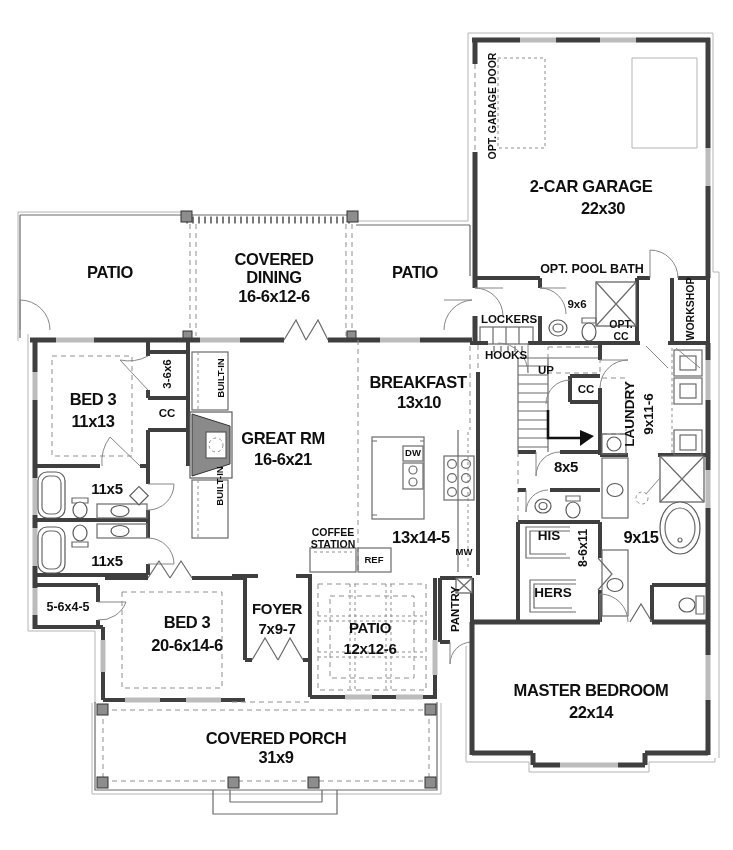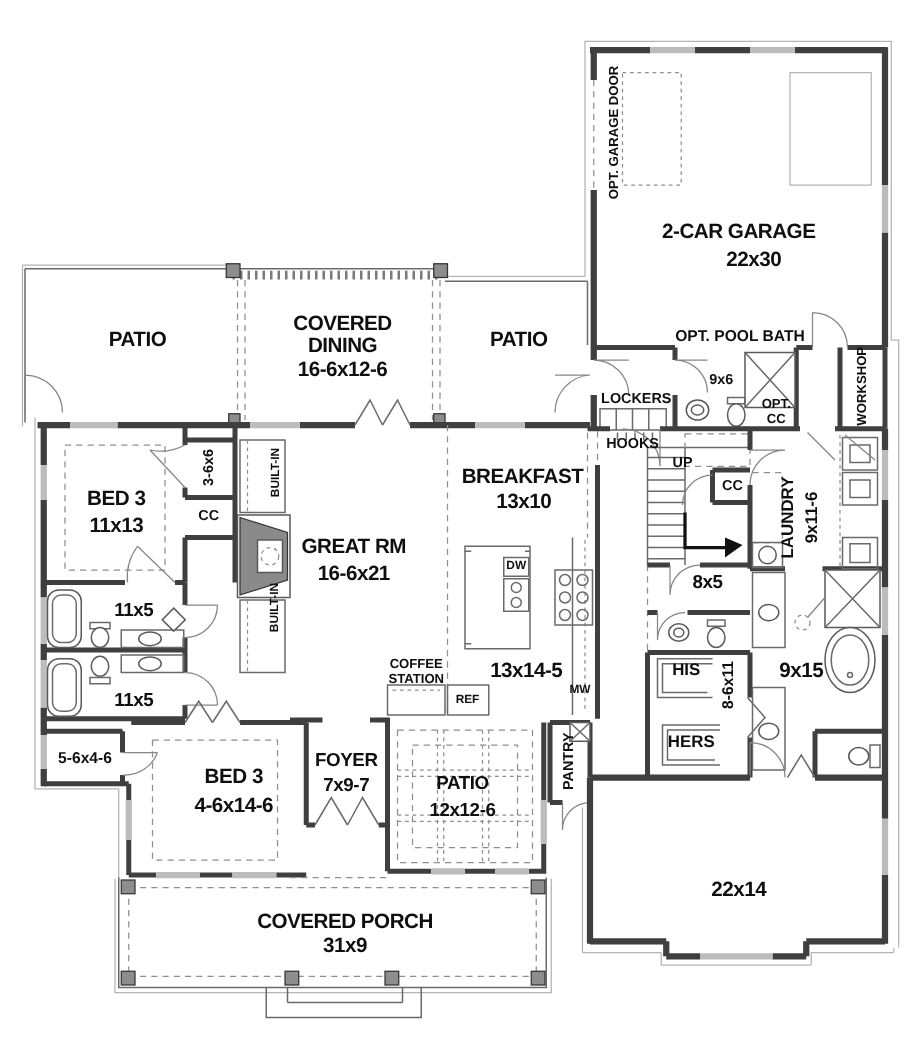--- a/index.html
+++ b/index.html
@@ -323,27 +323,28 @@
   <div class="lbl s14 vert" style="left:649px;top:414px">9x11-6</div>
   <div class="lbl s15" style="left:566px;top:466px">8x5</div>
 
   <div class="lbl s14" style="left:549px;top:536px">HIS</div>
   <div class="lbl s13 vert" style="left:583px;top:548px">8-6x11</div>
   <div class="lbl s14" style="left:553px;top:593px">HERS</div>
   <div class="lbl s17" style="left:641px;top:537px">9x15</div>
 
   <div class="lbl s15" style="left:107px;top:488px">11x5</div>
   <div class="lbl s15" style="left:107px;top:560px">11x5</div>
-  <div class="lbl s13" style="left:68px;top:607px">5-6x4-6</div>
+  <div class="lbl s13" style="left:68px;top:607px">5-6x4-5</div>
 
   <div class="lbl s17" style="left:187px;top:622px">BED 3</div>
-  <div class="lbl s17" style="left:187px;top:645px">4-6x14-6</div>
+  <div class="lbl s17" style="left:187px;top:645px">20-6x14-6</div>
   <div class="lbl s15" style="left:277px;top:608px">FOYER</div>
   <div class="lbl s15" style="left:277px;top:628px">7x9-7</div>
   <div class="lbl s15" style="left:370px;top:627px">PATIO</div>
   <div class="lbl s15" style="left:370px;top:648px">12x12-6</div>
   <div class="lbl s12 vert" style="left:456px;top:609px">PANTRY</div>
 
+  <div class="lbl s17" style="left:591px;top:690px">MASTER BEDROOM</div>
   <div class="lbl s17" style="left:591px;top:712px">22x14</div>
 
   <div class="lbl s17" style="left:276px;top:738px">COVERED PORCH</div>
   <div class="lbl s17" style="left:276px;top:757px">31x9</div>
 </div>
 
 </body></html>

